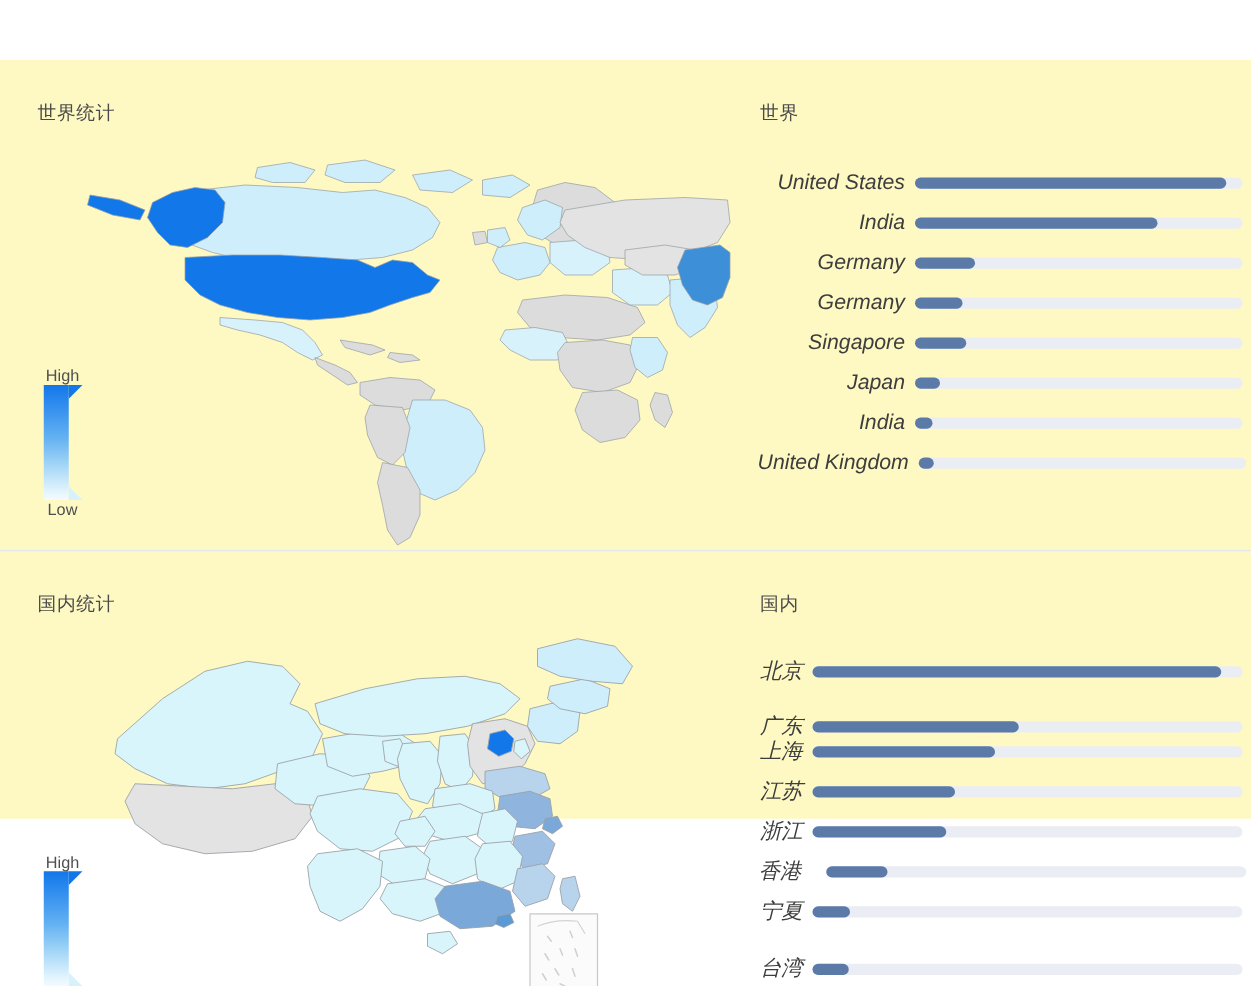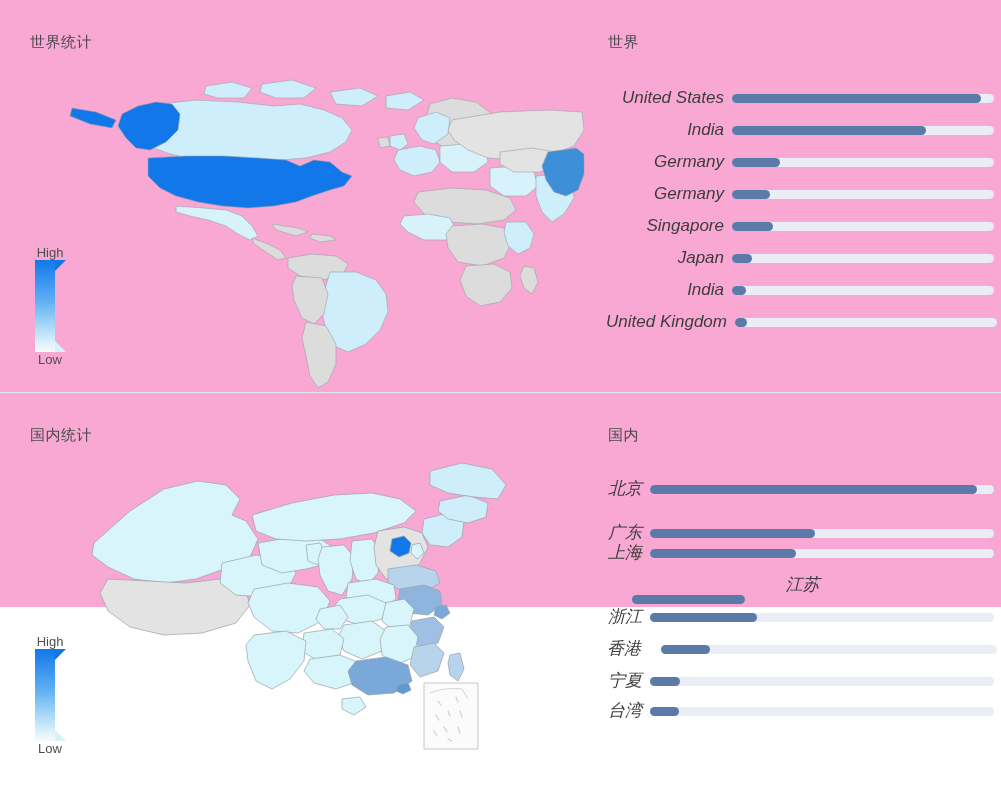--- a/index.html
+++ b/index.html
@@ -3,21 +3,21 @@
 <meta charset="utf-8">
 <style>
   * { box-sizing: border-box; }
   html, body {
     margin: 0; padding: 0;
     width: 1001px; height: 789px;
     background: #ffffff;
     font-family: "Liberation Sans", "DejaVu Sans", sans-serif;
     overflow: hidden;
   }
-  .page { position: relative; width: 1001px; height: 607px; background: #f9a8d4; }
+  .page { position: relative; width: 1001px; height: 607px; background: #fef9c3; margin-top: 48px; }
 
   .section { position: relative; width: 1001px; height: 393px; }
   .section.bottom { height: 396px; }
   .divider {
     position: absolute; left: 0; right: 0; top: 392px;
     height: 1px; background: #e4e7ed;
   }
 
   .sec-title {
     position: absolute;
@@ -331,21 +331,21 @@
           <div class="rank-track">
             <div class="rank-fill" style="width: 48%;"></div>
           </div>
         </div>
         <div class="rank-row" style="top: 150px;">
           <div class="rank-label">上海</div>
           <div class="rank-track">
             <div class="rank-fill" style="width: 42.5%;"></div>
           </div>
         </div>
-        <div class="rank-row" style="top: 182px; flex-direction: column;">
+        <div class="rank-row" style="top: 182px;">
           <div class="rank-label">江苏</div>
           <div class="rank-track">
             <div class="rank-fill" style="width: 33%;"></div>
           </div>
         </div>
         <div class="rank-row" style="top: 214px;">
           <div class="rank-label">浙江</div>
           <div class="rank-track">
             <div class="rank-fill" style="width: 31%;"></div>
           </div>
@@ -355,21 +355,21 @@
           <div class="rank-track">
             <div class="rank-fill" style="width: 14.5%;"></div>
           </div>
         </div>
         <div class="rank-row" style="top: 278px;">
           <div class="rank-label">宁夏</div>
           <div class="rank-track">
             <div class="rank-fill" style="width: 8.8%;"></div>
           </div>
         </div>
-        <div class="rank-row" style="top: 308px;">
+        <div class="rank-row" style="top: 324px;">
           <div class="rank-label">台湾</div>
           <div class="rank-track">
             <div class="rank-fill" style="width: 8.3%;"></div>
           </div>
         </div>
       </div>
   </div>
 
 </div>
 

